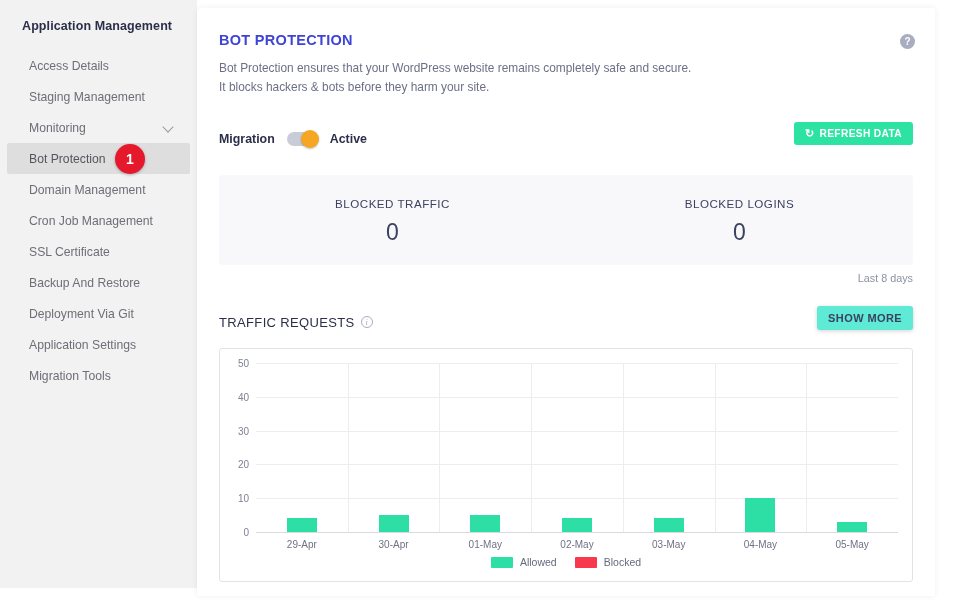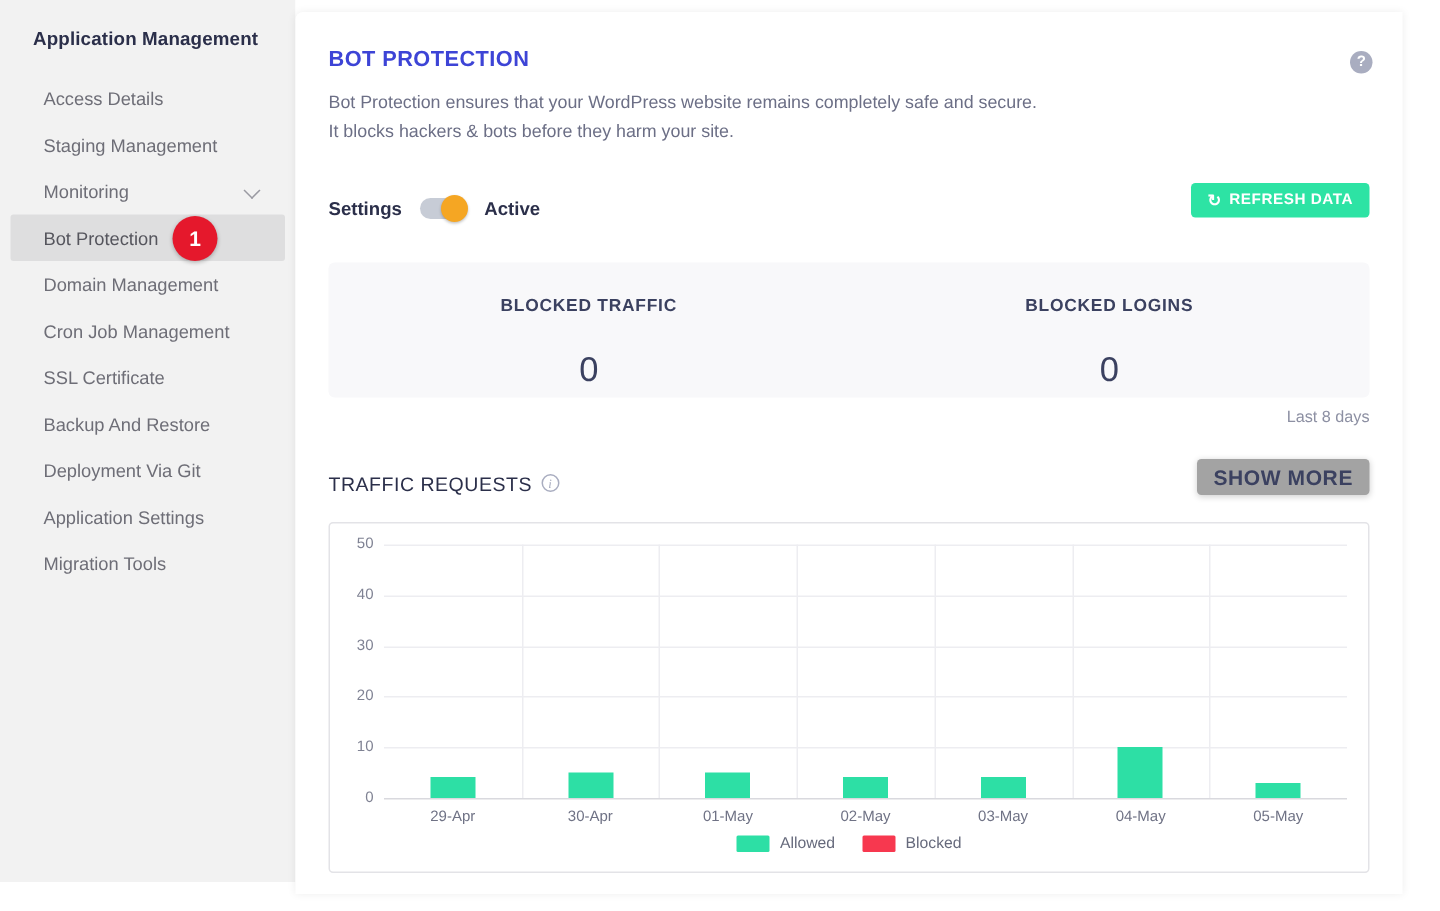--- a/index.html
+++ b/index.html
@@ -120,22 +120,22 @@
   
   .stats-box {
     margin-top: 23px;
     background: #f8f8fa;
     border-radius: 4px;
     height: 90px;
     display: flex;
   }
   .stat { flex: 1 1 50%; text-align: center; padding-top: 22px; }
   .stat-label {
-    font-size: 11.6px; font-weight: bold; color: #3b4160;
-    letter-spacing: .5px; margin-bottom: 23px;
+    font-size: 11.6px; font-weight: normal; color: #3b4160;
+    letter-spacing: .5px; margin-bottom: 9px;
   }
   .stat-value { font-size: 23px; color: #3b4160; font-weight: 400; }
   .last-days {
     text-align: right; font-size: 10.8px; color: #8d90a3;
     margin-top: 7px;
   }
 
   
   .tr-head {
     margin-top: 26px; position: relative;
@@ -147,25 +147,25 @@
   .info-icon {
     width: 12px; height: 12px; border-radius: 50%;
     border: 1px solid #a9adc0; color: #a9adc0;
     font-size: 8.5px; margin-left: 6px;
     display: flex; align-items: center; justify-content: center;
     font-family: "Liberation Serif", serif; font-style: italic;
     cursor: pointer;
   }
   .show-more {
     position: absolute; right: 0; top: -4px;
-    background: #a3a3a3; color: #3b4160;
+    background: #5eead4; color: #3b4160;
     border: none; border-radius: 3px;
     box-shadow: 0 1px 4px rgba(0,0,0,.18);
     height: 24px; padding: 0 11px;
-    font-size: 14px; font-weight: bold; letter-spacing: .4px;
+    font-size: 11px; font-weight: bold; letter-spacing: .4px;
     font-family: "Liberation Sans", sans-serif;
     cursor: pointer;
   }
 
   
   .chart-box {
     margin-top: 14px;
     border: 1px solid #e3e3e7;
     border-radius: 3px;
     height: 234px;
@@ -265,21 +265,21 @@
   <main class="main">
     <section class="card">
 
       <div class="card-head">
         <div class="card-title">BOT PROTECTION</div>
         <div class="card-desc">Bot Protection ensures that your WordPress website remains completely safe and secure. It blocks hackers &amp; bots before they harm your site.</div>
         <div class="help-icon">?</div>
       </div>
 
       <div class="toggle-row">
-        <span class="toggle-label">Settings</span>
+        <span class="toggle-label">Migration</span>
         <div class="switch">
           <div class="knob"></div>
         </div>
         <span class="toggle-label">Active</span>
         <button class="refresh-btn">
           <span class="refresh-icon">↻</span>
           <span>REFRESH DATA</span>
         </button>
       </div>
 

